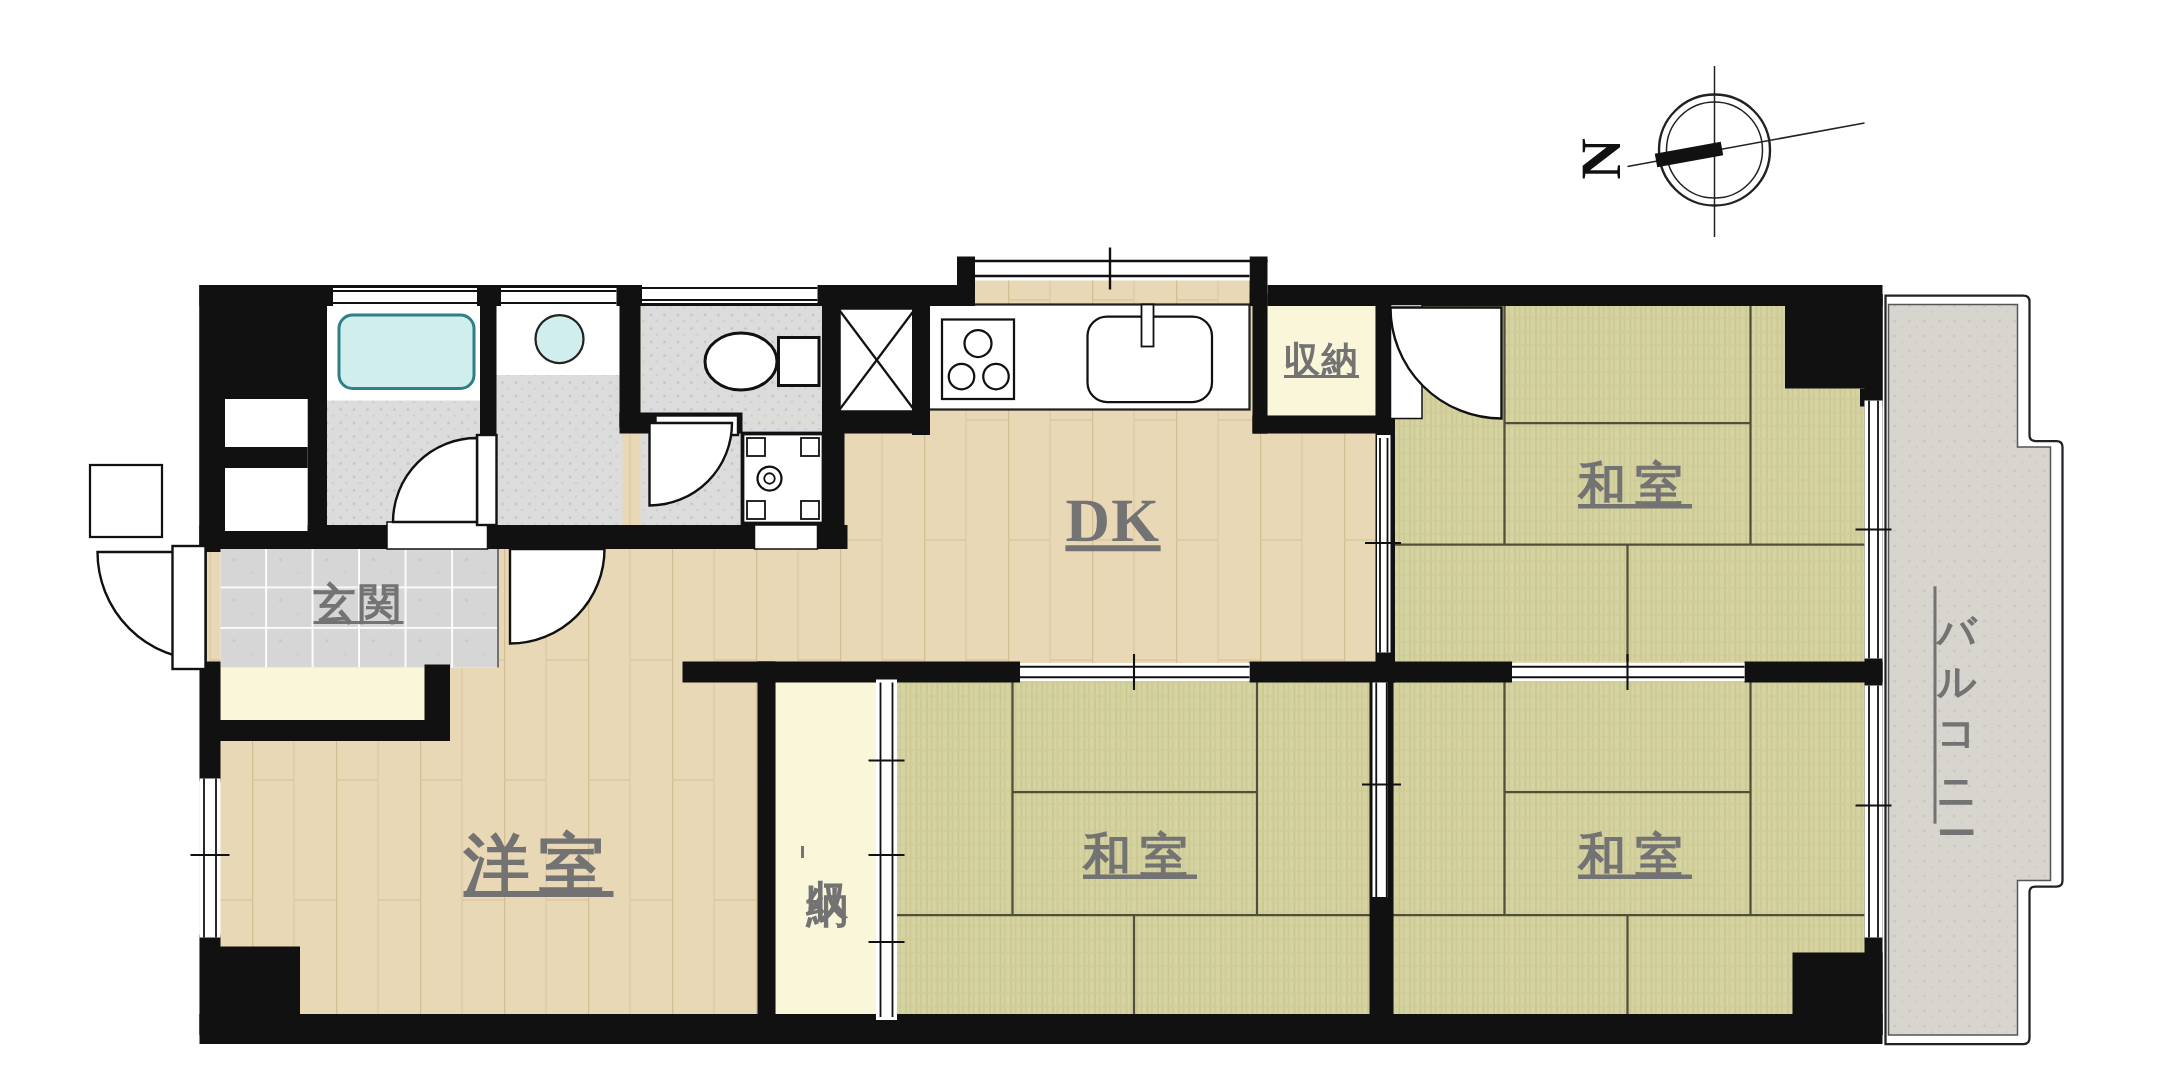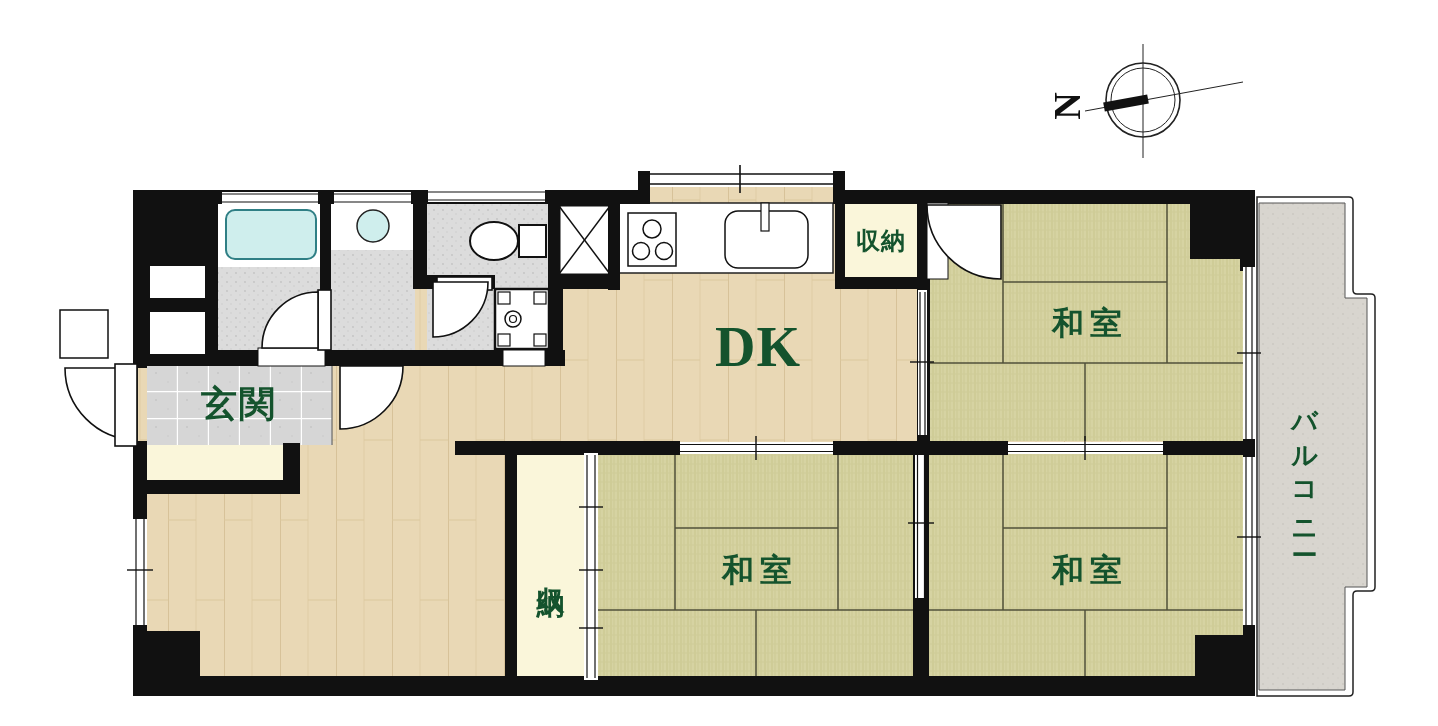--- a/index.html
+++ b/index.html
@@ -1,23 +1,23 @@
 <!DOCTYPE html>
 <html><head>
 <meta charset="utf-8">
 <style>
   html,body{margin:0;padding:0;background:#fff;}
   #stage{position:relative;width:1438px;height:726px;background:#ffffff;overflow:hidden;
          font-family:"Liberation Serif","DejaVu Serif",serif;}
   svg{position:absolute;left:0;top:0;}
-  .label{position:absolute;font-weight:bold;color:#14532d;transform:translate(-50%,-50%);
-         white-space:nowrap;line-height:1;}
+  .label{position:absolute;font-weight:bold;color:#737373;transform:translate(-50%,-50%);
+         white-space:nowrap;line-height:1;text-decoration:underline;}
   .vertical{writing-mode:vertical-rl;text-orientation:mixed;}
-  .lbl-genkan{font-size:36px;letter-spacing:2px;}
-  .lbl-dk{font-size:56px;letter-spacing:1px;margin-left:16px;}
+  .lbl-genkan{font-size:28px;letter-spacing:2px;}
+  .lbl-dk{font-size:41px;letter-spacing:1px;}
   .lbl-washitsu{font-size:32px;letter-spacing:6px;}
   .lbl-yoshitsu{font-size:44px;letter-spacing:6px;}
   .lbl-shuno-n{font-size:24px;letter-spacing:1px;}
   .lbl-shuno-c{font-size:28px;letter-spacing:4px;}
   .lbl-balcony{font-size:26px;letter-spacing:8px;}
 </style>
 </head>
 <body>
 
 <div id="stage">
@@ -266,17 +266,18 @@
     <line x1="1085" y1="111" x2="1243" y2="82" stroke-width="1"></line>
     <line x1="1104" y1="107" x2="1148" y2="99" stroke="#111" stroke-width="9"></line>
     <text x="1068" y="118" transform="rotate(-90 1068 106)" text-anchor="middle" font-size="38" font-weight="bold" fill="#111" stroke="none" font-family="Liberation Serif, DejaVu Serif, serif">N</text>
   </g>
 </svg>
 
   <div class="label lbl-genkan" style="left:239px;top:404px;">玄関</div>
   <div class="label lbl-dk" style="left:742px;top:347px;">DK</div>
   <div class="label lbl-shuno-n" style="left:881px;top:241px;">収納</div>
   <div class="label lbl-washitsu" style="left:1090px;top:323px;">和室</div>
+  <div class="label lbl-yoshitsu" style="left:359px;top:577px;">洋室</div>
   <div class="label lbl-shuno-c vertical" style="left:550px;top:568px;">収納</div>
   <div class="label lbl-washitsu" style="left:760px;top:570px;">和室</div>
   <div class="label lbl-washitsu" style="left:1090px;top:570px;">和室</div>
   <div class="label lbl-balcony vertical" style="left:1304px;top:470px;">バルコニー</div>
 </div>
 
 </body></html>

